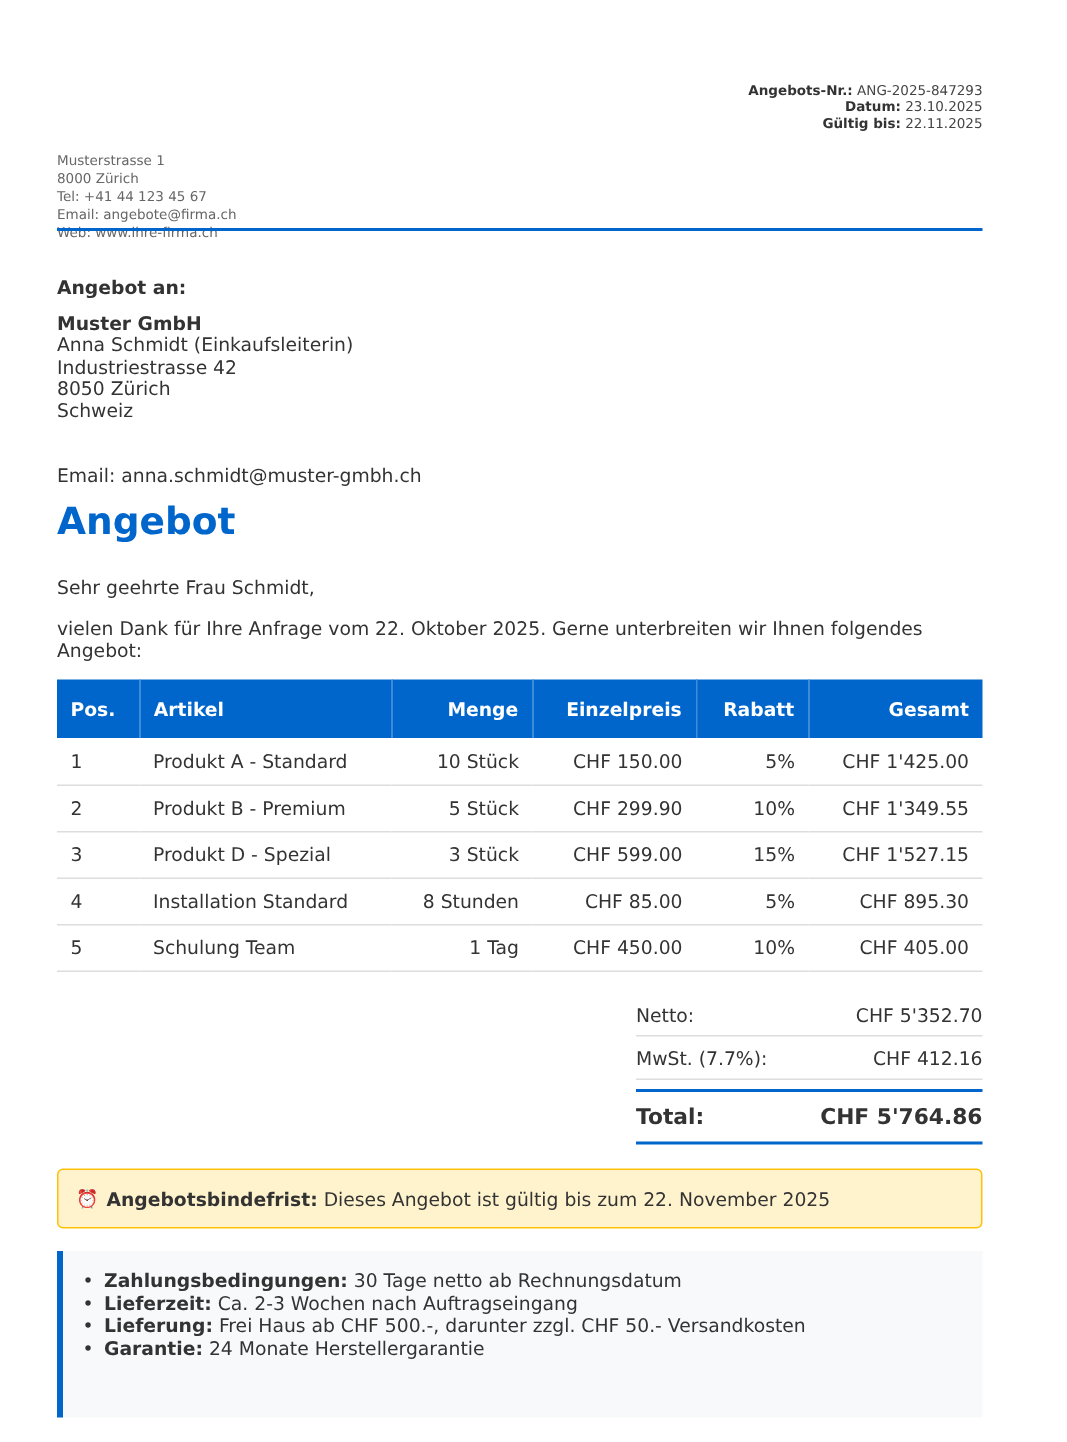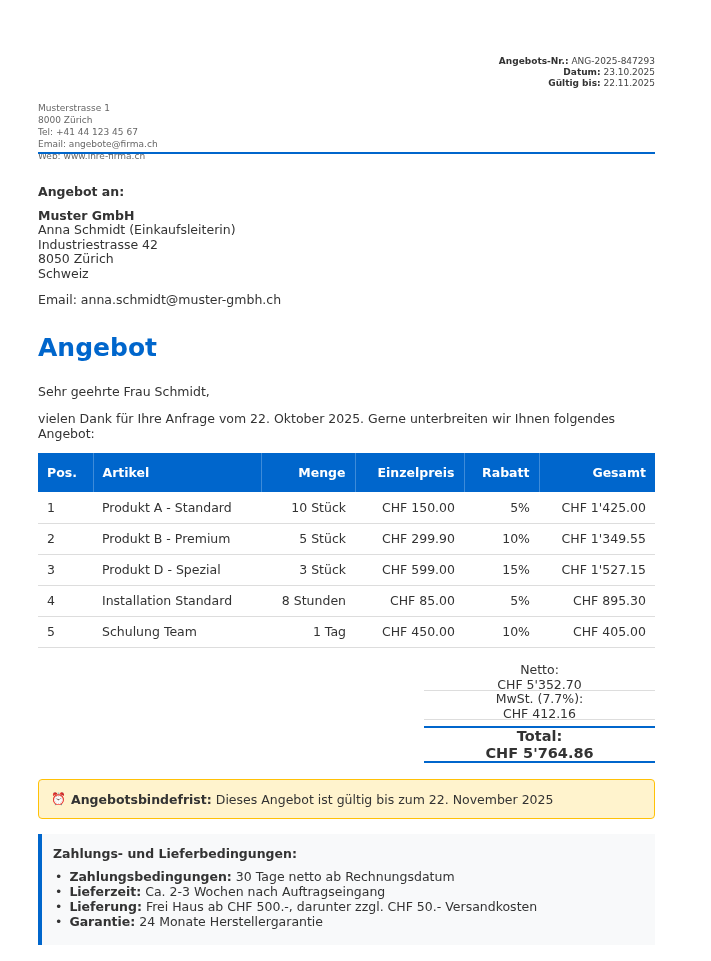--- a/index.html
+++ b/index.html
@@ -10,34 +10,34 @@
     .header { position: absolute; left: 0; top: 56px; width: 617px; height: 98px; }
     .company-name { position: absolute; left: 0; top: 0; font-size: 19px; font-weight: bold; color: #0066cc; line-height: 22px; }
     .company-info { position: absolute; left: 0; top: 25px; font-size: 9px; line-height: 12px; color: #666666; margin-top: 21px; }
     .meta { position: absolute; right: 0; top: 0; font-size: 9px; line-height: 11px; text-align: right; color: #444; }
     .meta b { color: #333; }
     .header-rule { position: absolute; left: 0; top: 152px; width: 617px; height: 2px; background: #0066cc; }
 
     .recipient { position: absolute; left: 0; top: 185px; font-size: 12.5px; line-height: 14.6px; }
     .recipient .lbl { font-weight: bold; font-size: 12.5px; }
     .recipient .company { font-weight: bold; margin-top: 9px; }
-    .recipient .email { margin-top: 11px; }
+    .recipient .email { margin-top: 28px; }
 
     .title { position: absolute; left: 0; top: 333px; font-size: 25px; font-weight: bold; color: #0066cc; }
     .greeting { position: absolute; left: 0; top: 384px; font-size: 12.5px; line-height: 15px; }
     .intro { position: absolute; left: 0; top: 412px; width: 600px; font-size: 12.5px; line-height: 14.6px; }
 
     table.items { position: absolute; left: 0; top: 453px; width: 617px; border-collapse: collapse; font-size: 12.5px; }
     table.items th { background: #0066cc; color: #fff; font-weight: bold; height: 33px; padding: 12px 9px; border-right: 1px solid #3d8bd9; }
     table.items th:last-child { border-right: none; }
     table.items td { height: 31px; padding: 0 9px; border-bottom: 1px solid #dddddd; }
     .l { text-align: left; } .r { text-align: right; }
 
     .totals { position: absolute; left: 386px; top: 662px; width: 231px; font-size: 12.5px; }
-    .trow { display: flex; justify-content: space-between; height: 29px; align-items: center; border-bottom: 1px solid #dddddd; flex-direction: column; }
+    .trow { display: flex; justify-content: space-between; height: 29px; align-items: center; border-bottom: 1px solid #dddddd; }
     .trow.total { margin-top: 6px; border-top: 2px solid #0066cc; border-bottom: 2px solid #0066cc; height: 37px; font-weight: bold; font-size: 14.5px; }
 
     .notice { position: absolute; left: 0; top: 779px; width: 617px; height: 40px; background: #fff3cd; border: 1px solid #ffc107; border-radius: 4px; padding-left: 12px; display: flex; align-items: center; font-size: 12.5px; }
     .notice b { margin-right: 4px; }
     .notice .icon { margin-right: 5px; font-size: 12px; }
 
     .terms { position: absolute; left: 0; top: 834px; width: 617px; height: 111px; background: #f8f9fa; border-left: 4px solid #0066cc; padding: 12px 0 0 11px; font-size: 12.5px; }
     .terms .ttl { font-weight: bold; margin-bottom: 8px; }
     .terms ul { list-style: none; line-height: 15px; }
     .terms li::before { content: "•"; margin-right: 7px; margin-left: 2px; }
@@ -146,21 +146,20 @@
     </div>
   </div>
 
   <div class="notice">
     <span class="icon">⏰</span>
     <b>Angebotsbindefrist:</b>
     <span>Dieses Angebot ist gültig bis zum 22. November 2025</span>
   </div>
 
   <div class="terms">
-    <div class="ttl">Zahlungs- und Lieferbedingungen:</div>
     <ul>
       <li><b>Zahlungsbedingungen:</b> <span>30 Tage netto ab Rechnungsdatum</span></li>
       <li><b>Lieferzeit:</b> <span>Ca. 2-3 Wochen nach Auftragseingang</span></li>
       <li><b>Lieferung:</b> <span>Frei Haus ab CHF 500.-, darunter zzgl. CHF 50.- Versandkosten</span></li>
       <li><b>Garantie:</b> <span>24 Monate Herstellergarantie</span></li>
     </ul>
   </div>
 </div>
 
 </body></html>

